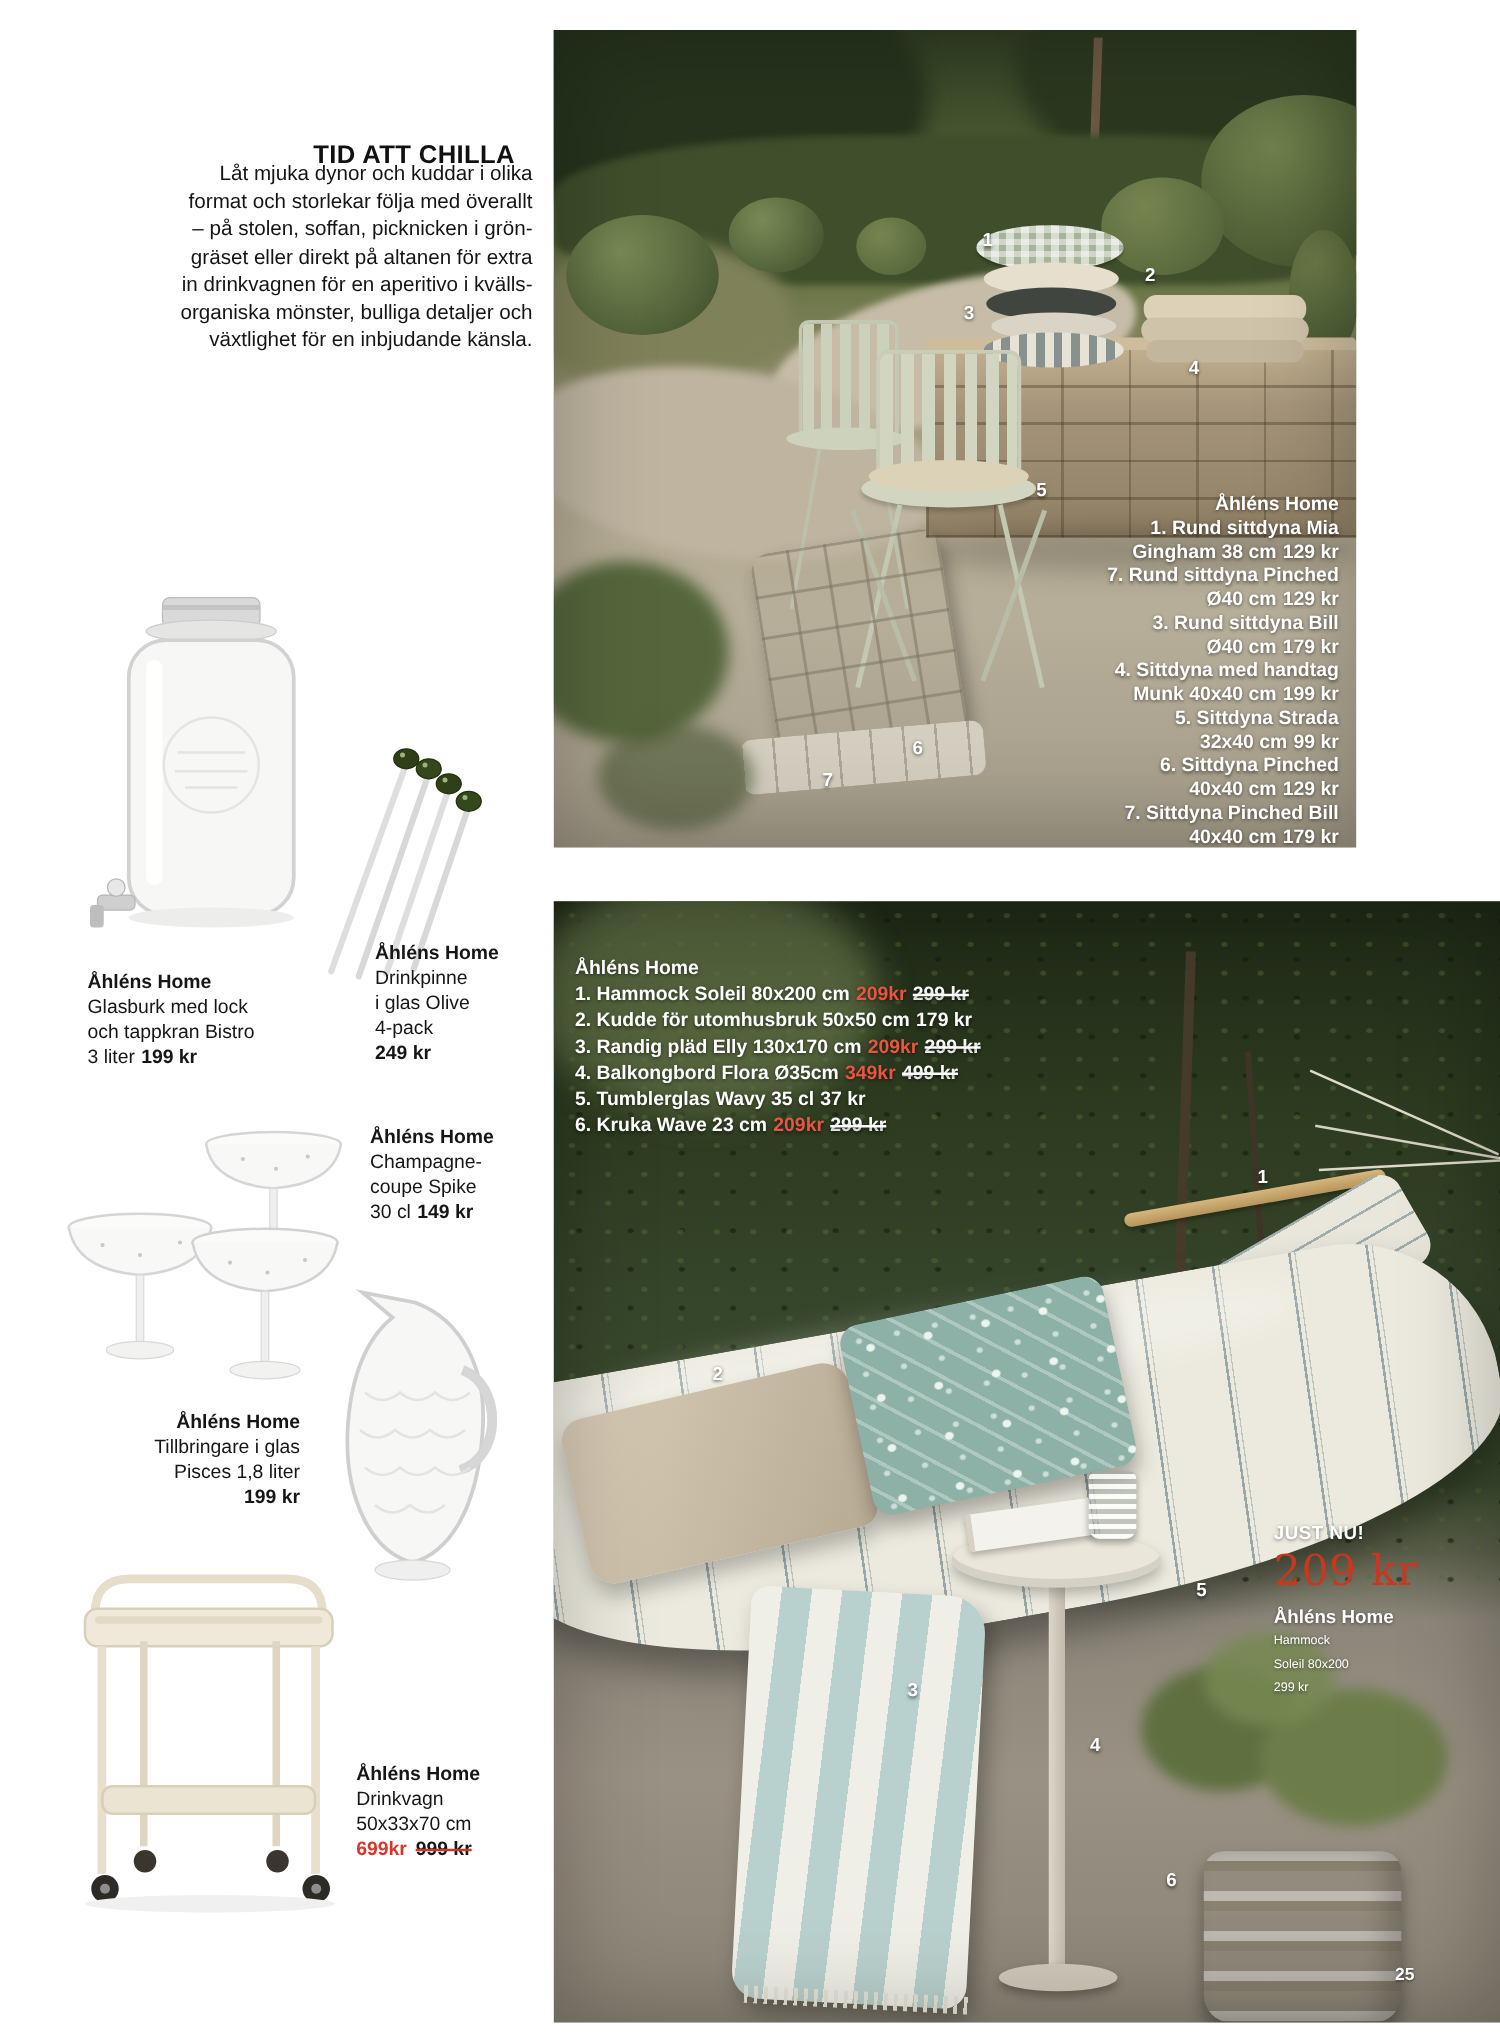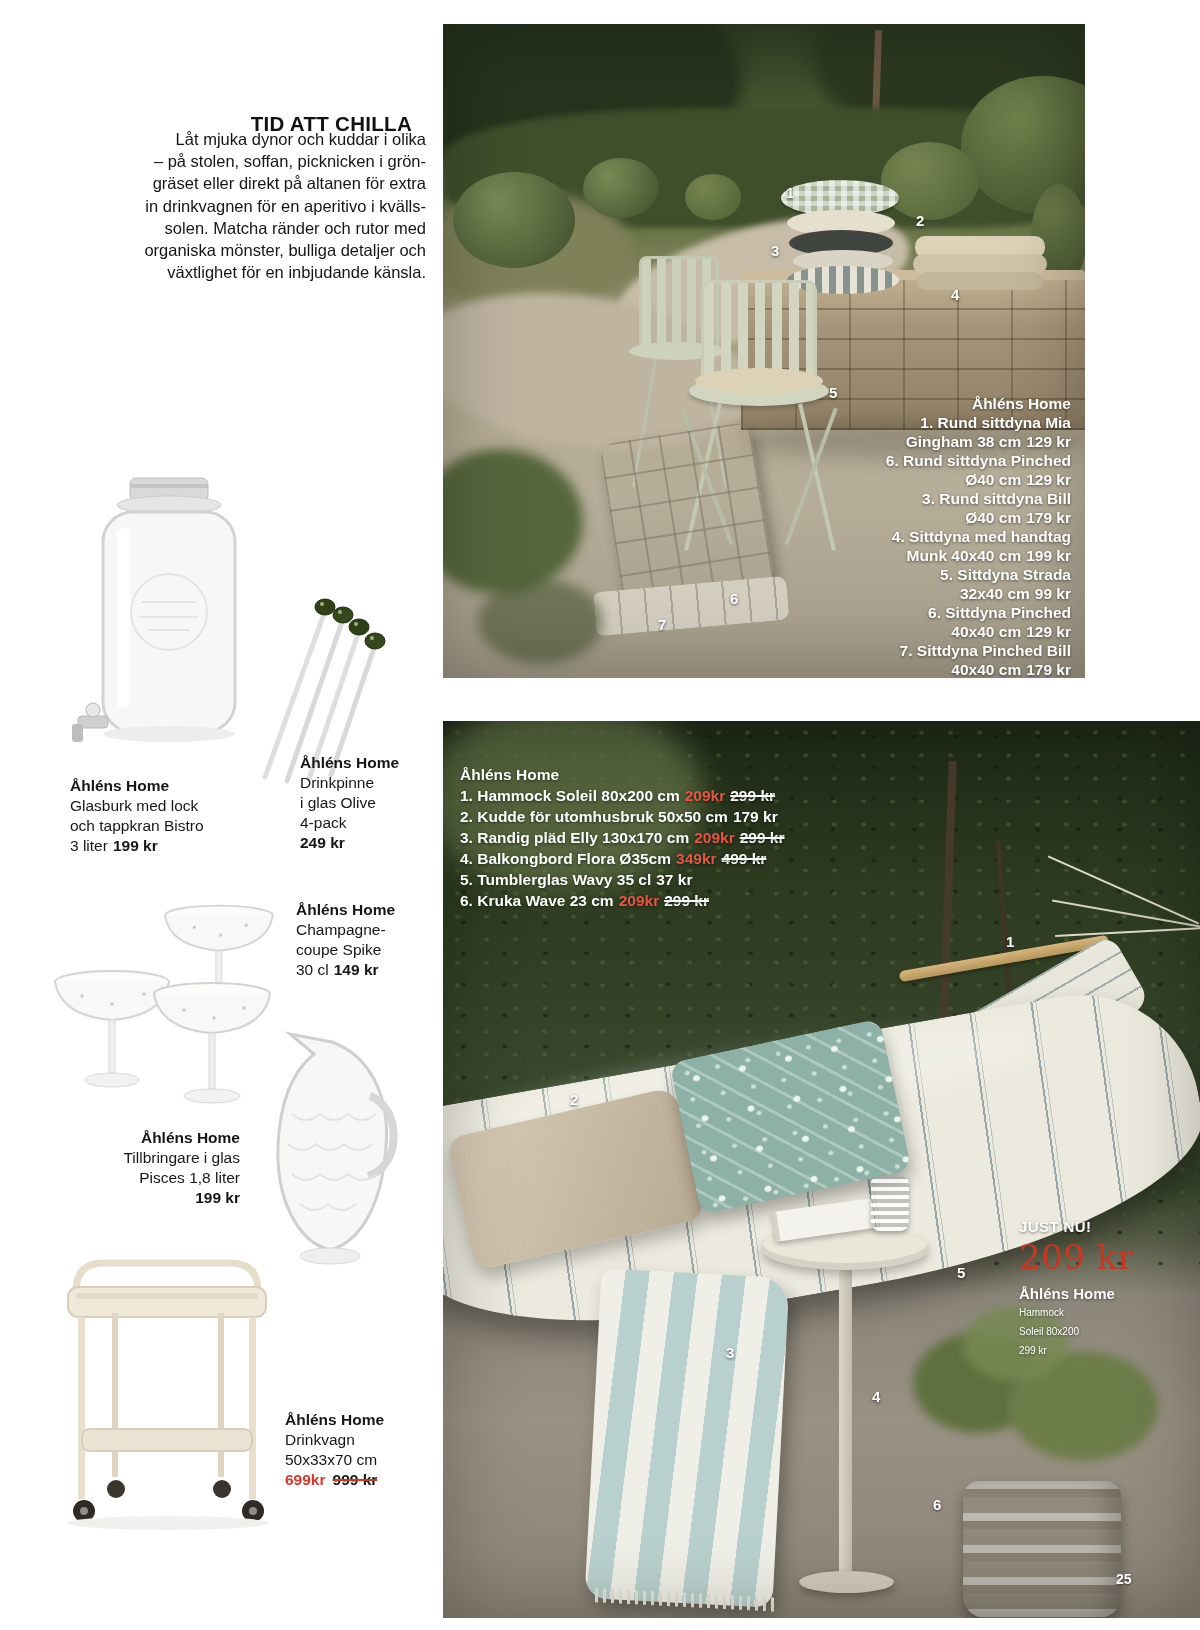--- a/index.html
+++ b/index.html
@@ -54,24 +54,24 @@
   .bottom-rule{position:absolute;left:443px;top:1621px;width:757px;height:3px;background:#4b4b49;}
 </style>
 </head>
 <body>
 
 <div class="page">
 
   <h1 class="intro-title">TID ATT CHILLA</h1>
   <div class="intro-body">
     <div>Låt mjuka dynor och kuddar i olika</div>
+    <div>format och storlekar följa med överallt</div>
     <div>– på stolen, soffan, picknicken i grön-</div>
     <div>gräset eller direkt på altanen för extra</div>
     <div>in drinkvagnen för en aperitivo i kvälls-</div>
-    <div>solen. Matcha ränder och rutor med</div>
     <div>organiska mönster, bulliga detaljer och</div>
     <div>växtlighet för en inbjudande känsla.</div>
   </div>
 
   <figure class="photo photo-top abs" style="margin:0">
     <div class="blob" style="left:-60px;top:-50px;width:360px;height:210px;background:#26331d;filter:blur(8px);"></div>
     <div class="blob" style="left:370px;top:-70px;width:330px;height:200px;background:#2b381f;filter:blur(8px);"></div>
     <div class="abs" style="left:430px;top:6px;width:7px;height:120px;background:#6b5843;transform:rotate(2deg);"></div>
     <div class="abs" style="left:0;top:84px;width:642px;height:120px;background:#3f4e2b;border-radius:40% 30% 20% 30%;filter:blur(3px);"></div>
     <div class="blob" style="left:-20px;top:168px;width:210px;height:120px;background:#7f8159;filter:blur(6px);"></div>
@@ -119,21 +119,21 @@
     <div class="mk" style="left:328px;top:218px;">3</div>
     <div class="mk" style="left:508px;top:262px;">4</div>
     <div class="mk" style="left:386px;top:360px;">5</div>
     <div class="mk" style="left:287px;top:566px;">6</div>
     <div class="mk" style="left:215px;top:592px;">7</div>
 
     <div class="list-top">
       <div class="pl-line">Åhléns Home</div>
       <div class="pl-line"><span>1. Rund sittdyna Mia</span></div>
       <div class="pl-line"><span>Gingham 38 cm</span><b>129 kr</b></div>
-      <div class="pl-line"><span>6. Rund sittdyna Pinched</span></div>
+      <div class="pl-line"><span>7. Rund sittdyna Pinched</span></div>
       <div class="pl-line"><span>Ø40 cm</span><b>129 kr</b></div>
       <div class="pl-line"><span>3. Rund sittdyna Bill</span></div>
       <div class="pl-line"><span>Ø40 cm</span><b>179 kr</b></div>
       <div class="pl-line"><span>4. Sittdyna med handtag</span></div>
       <div class="pl-line"><span>Munk 40x40 cm</span><b>199 kr</b></div>
       <div class="pl-line"><span>5. Sittdyna Strada</span></div>
       <div class="pl-line"><span>32x40 cm</span><b>99 kr</b></div>
       <div class="pl-line"><span>6. Sittdyna Pinched</span></div>
       <div class="pl-line"><span>40x40 cm</span><b>129 kr</b></div>
       <div class="pl-line"><span>7. Sittdyna Pinched Bill</span></div>

